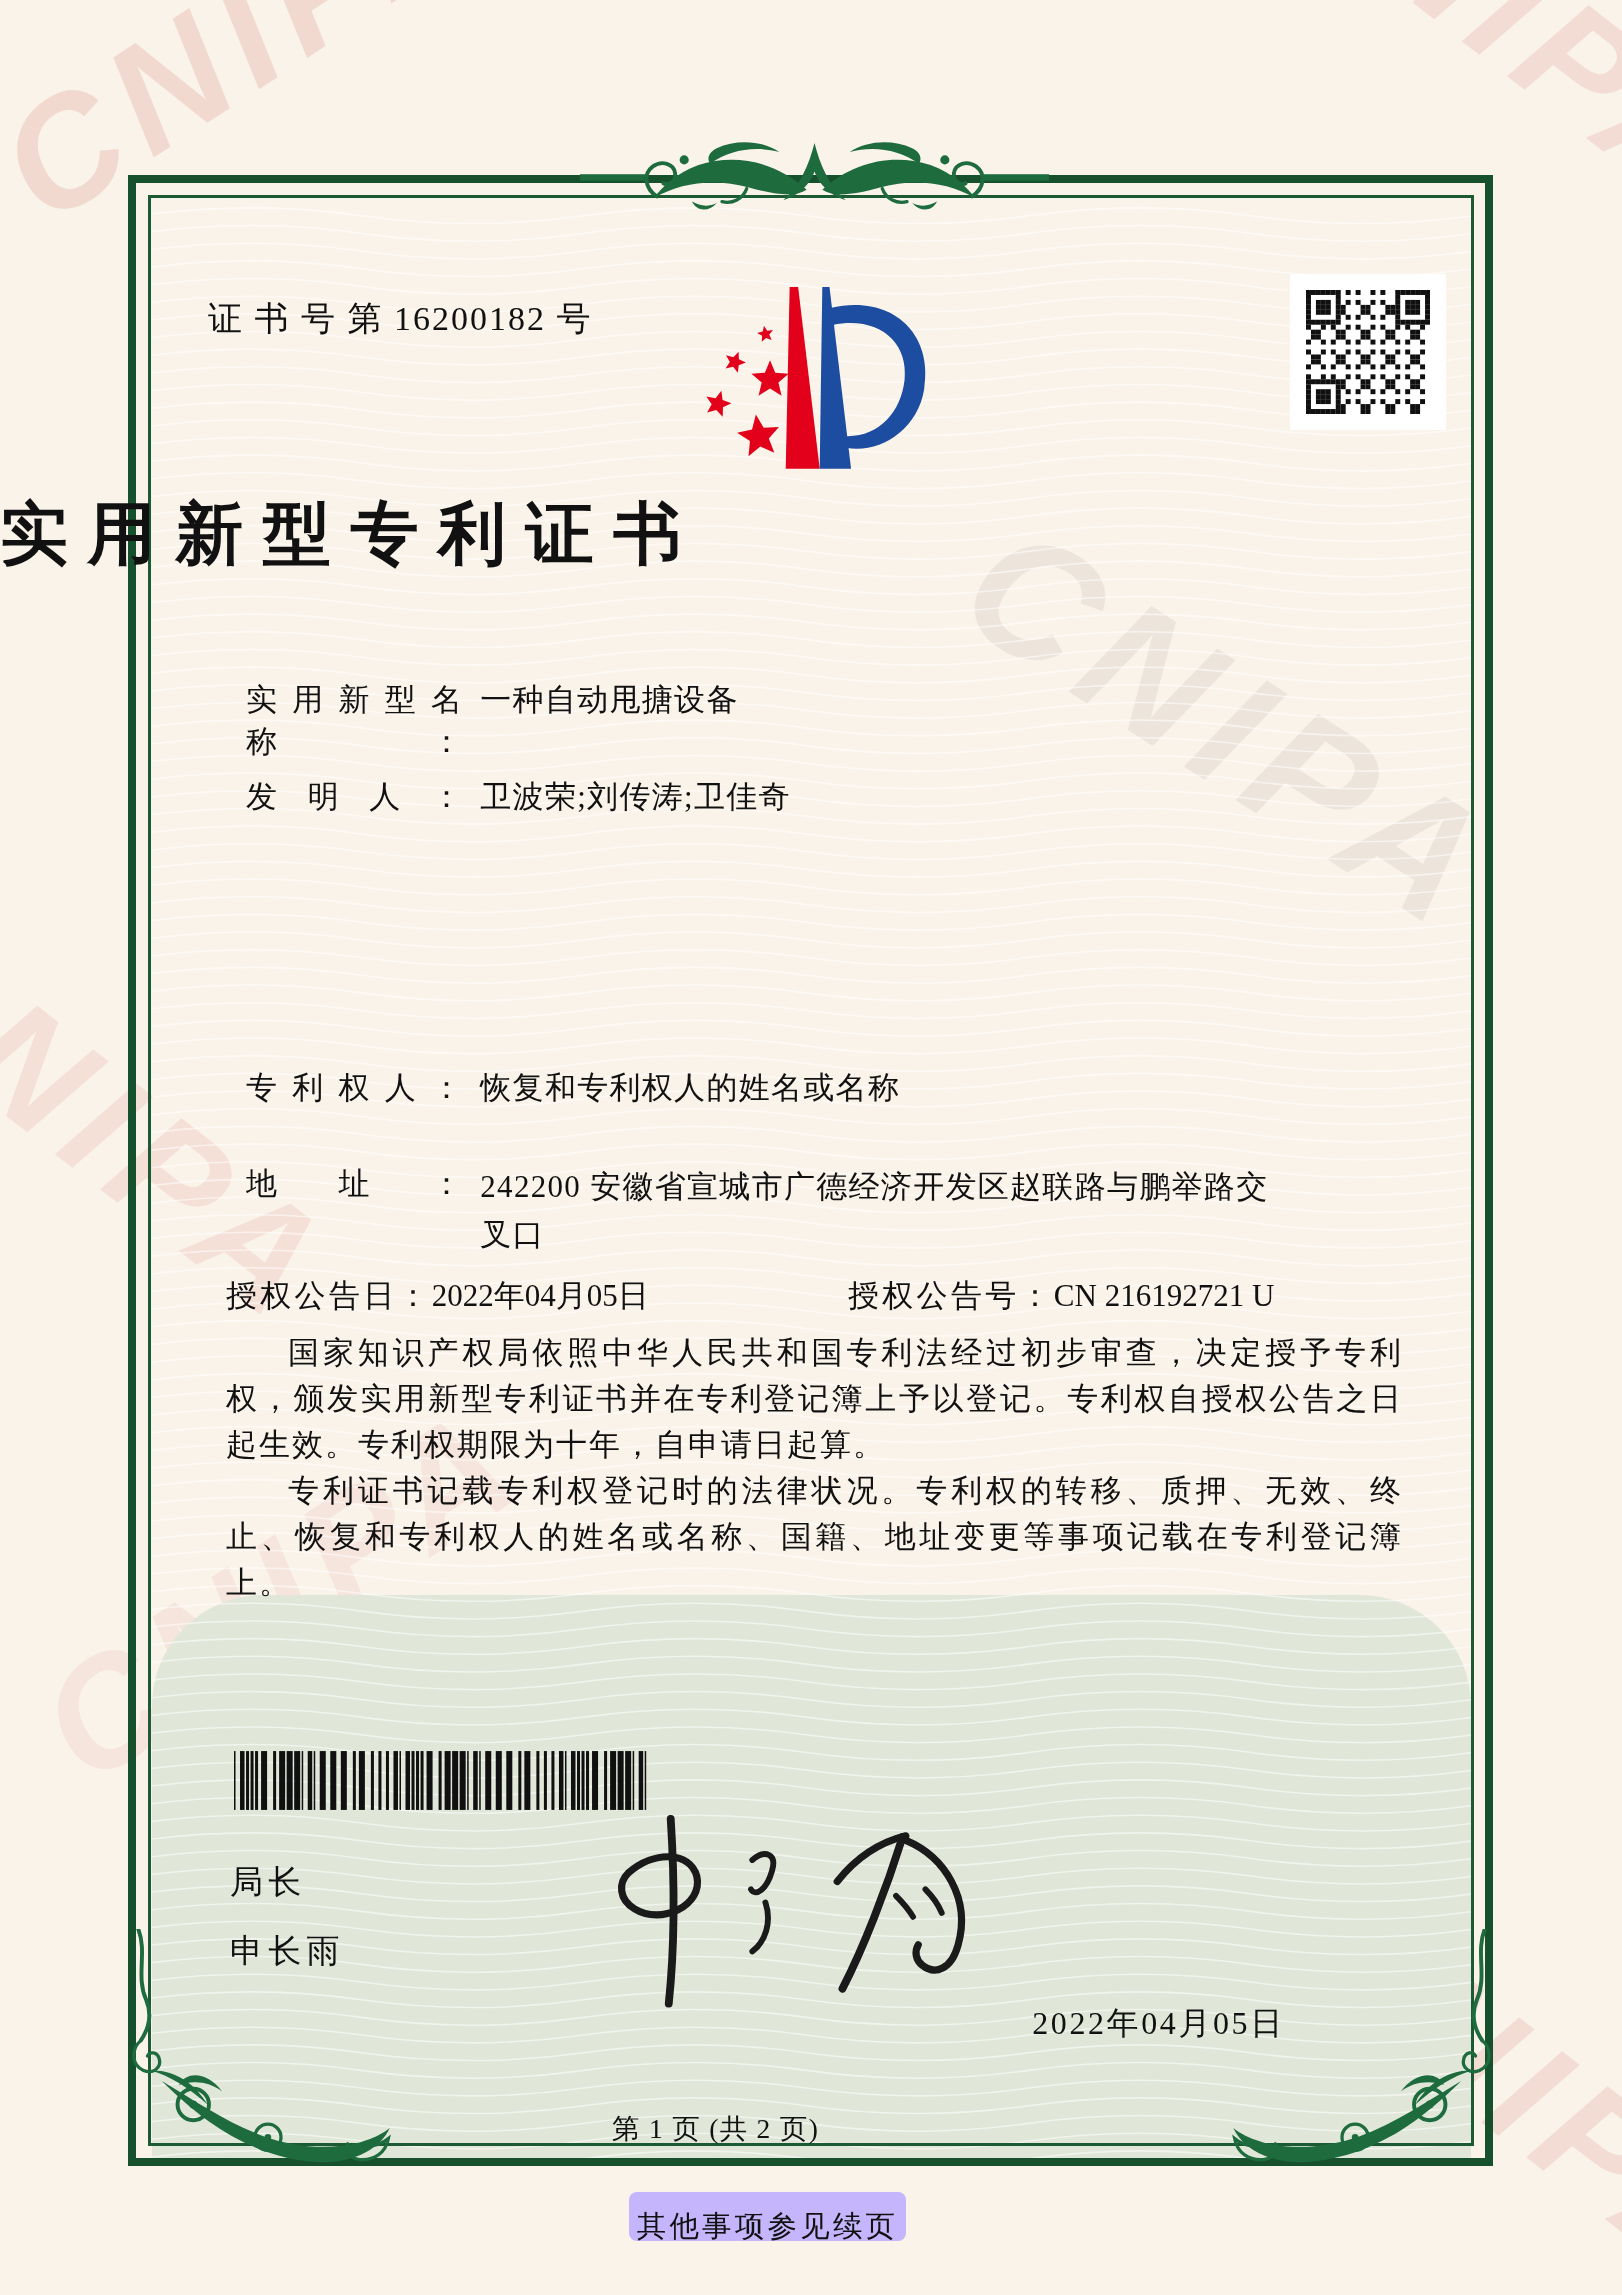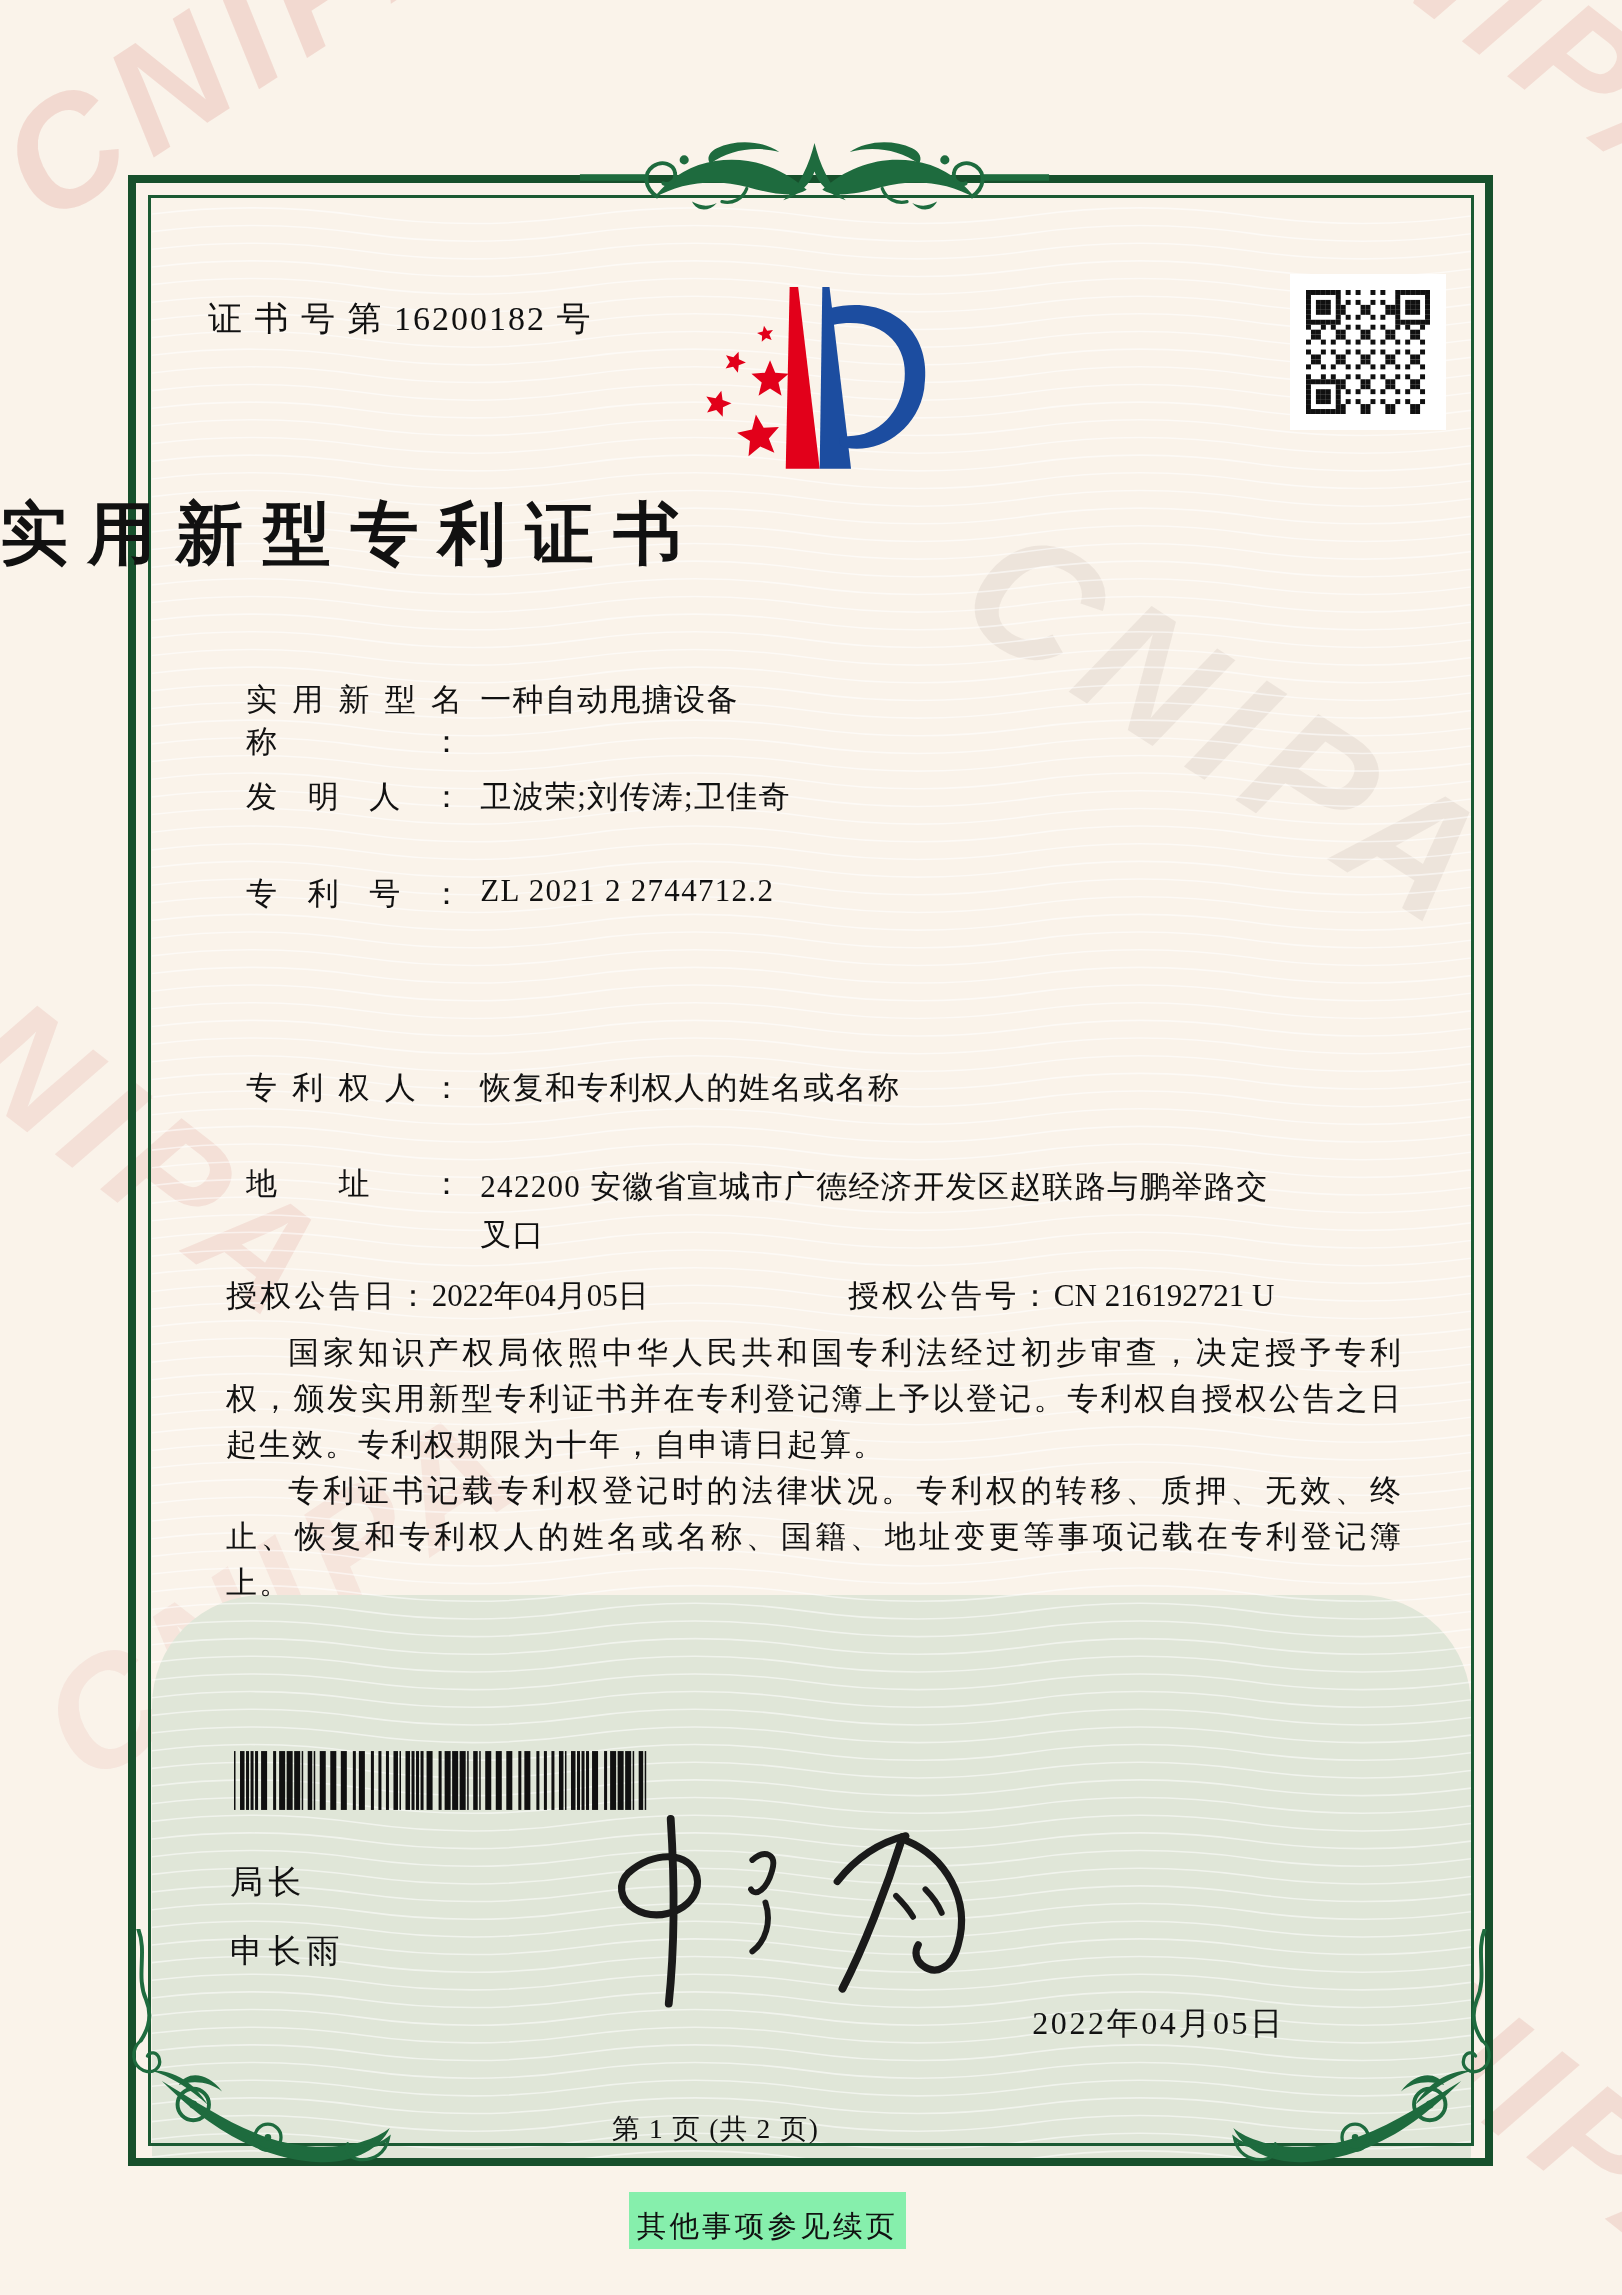--- a/index.html
+++ b/index.html
@@ -42,22 +42,22 @@
   #body-text{left:226px;top:1330px;width:1177px;font-size:31px;line-height:46px;
       letter-spacing:2px;text-align:justify;}
   #body-text p{margin:0;text-indent:62px;}
 
   #barcode-wrap{left:234px;top:1751px;width:416px;height:59px;}
   #signer-title{left:230px;top:1860px;font-size:33px;letter-spacing:5.2px;}
   #signer-name{left:230px;top:1929px;font-size:33px;letter-spacing:5.2px;}
   #signature{position:absolute;left:556px;top:1811px;z-index:6;}
   #issue-date{left:962px;top:2002px;width:393px;text-align:center;font-size:32px;letter-spacing:2.6px;}
   #page-indicator{left:612px;top:2111px;width:327px;text-align:left;font-size:27.5px;letter-spacing:1.3px;}
-  #footer-box{position:absolute;left:629px;top:2192px;width:277px;height:57px;background:#86efac;
-      z-index:6;text-align:center;}
+  #footer-box{position:absolute;left:629px;top:2192px;width:277px;height:49px;background:#c4b5fd;
+      z-index:6;text-align:center;border-radius:8px;}
   #footer-note{line-height:69px;font-size:29.4px;letter-spacing:3.3px;color:#111;}
 
   #logo{position:absolute;left:690px;top:274px;z-index:6;}
   #qr{position:absolute;left:1290px;top:274px;width:156px;height:156px;background:#ffffff;z-index:6;}
   #qr svg{position:absolute;left:15.7px;top:15.7px;}
 </style>
 </head>
 <body>
 
 <div id="page">
@@ -496,23 +496,20 @@
   </div>
 
   <div class="txt" id="title">实用新型专利证书</div>
 
   <div class="txt frow" id="row-0">
     <span class="flabel">实用新型名称：</span><span class="fvalue">一种自动甩搪设备</span>
   </div>
   <div class="txt frow" id="row-1">
     <span class="flabel">发明人：</span><span class="fvalue">卫波荣;刘传涛;卫佳奇</span>
   </div>
-  <div class="txt frow" id="row-2">
-    <span class="flabel">专利号：</span><span class="fvalue">ZL 2021 2 2744712.2</span>
-  </div>
   <div class="txt frow" id="row-4">
     <span class="flabel">专利权人：</span><span class="fvalue">恢复和专利权人的姓名或名称</span>
   </div>
   <div class="txt frow" id="row-5">
     <span class="flabel">地址：</span><span class="fvalue">242200 安徽省宣城市广德经济开发区赵联路与鹏举路交叉口</span>
   </div>
 
   <div class="txt" id="grant-row">
     <span><span class="glabel">授权公告日：</span><span>2022年04月05日</span></span>
     <span id="grant-no-group"><span class="glabel">授权公告号：</span><span>CN 216192721 U</span></span>

